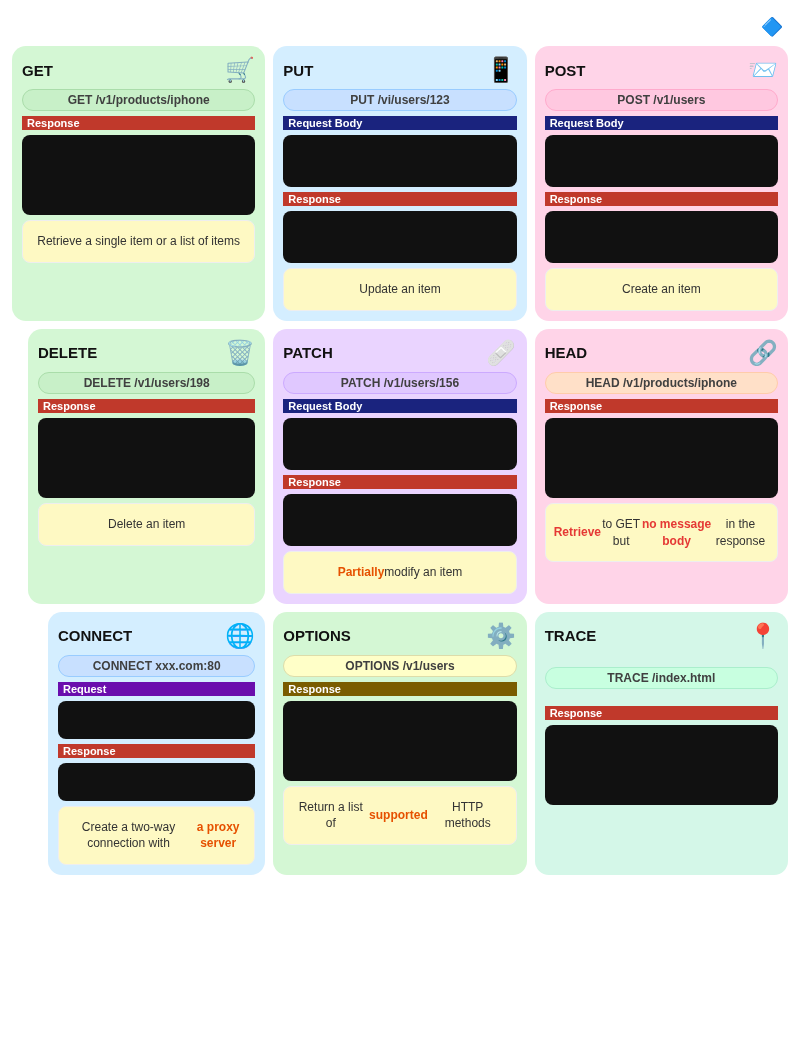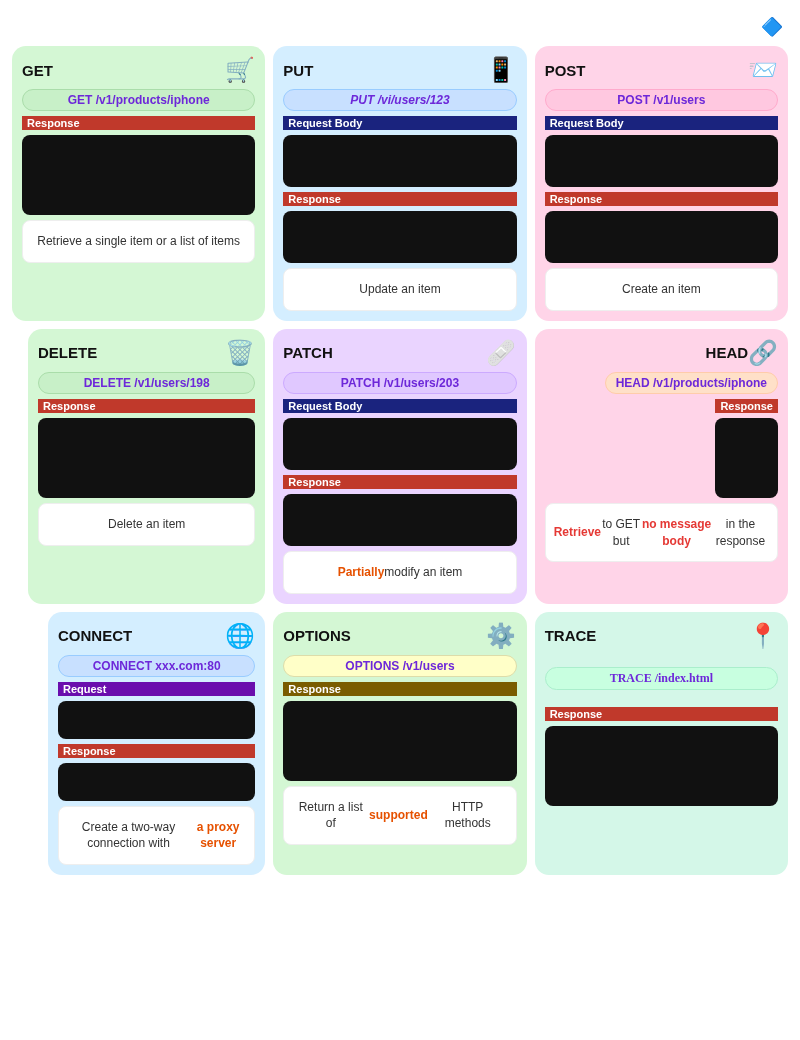--- a/index.html
+++ b/index.html
@@ -48,21 +48,21 @@
       padding: 10px;
       display: flex;
       flex-direction: column;
       gap: 5px;
     }
     .card-get { background: #d4f7d4; }
     .card-put { background: #d4eeff; }
     .card-post { background: #ffd4e8; }
     .card-delete { background: #d4f7d4; margin-left: 16px; }
     .card-patch { background: #ead4ff; }
-    .card-head { background: #ffd4e8; align-items: flex-end; }
+    .card-head { background: #ffd4e8; }
     .card-connect { background: #d4eeff; margin-left: 36px; }
     .card-options { background: #d4f7d4; }
     .card-trace { background: #d4f7e8; gap: 17px; }
 
     .card-header {
       display: flex;
       justify-content: space-between;
       align-items: center;
     }
     .card-title {
@@ -71,32 +71,32 @@
       color: #111;
     }
     .card-icon {
       font-size: 24px;
     }
     .url-bar {
       border-radius: 20px;
       padding: 3px 10px;
       font-size: 12px;
       font-weight: 600;
-      color: #6d28d9;
+      color: #404040;
       text-align: center;
     }
     .url-get { background: #c8f0c8; border: 1.5px solid #aaddaa; }
-    .url-put { background: #c8e0ff; border: 1.5px solid #99ccff; font-style: italic; }
+    .url-put { background: #c8e0ff; border: 1.5px solid #99ccff; }
     .url-post { background: #ffc8e0; border: 1.5px solid #ffaacc; }
     .url-delete { background: #c8f0c8; border: 1.5px solid #aaddaa; }
     .url-patch { background: #e0c8ff; border: 1.5px solid #ccaaff; }
     .url-head { background: #ffe0c8; border: 1.5px solid #ffccaa; }
     .url-connect { background: #c8e0ff; border: 1.5px solid #99ccff; }
     .url-options { background: #ffffc8; border: 1.5px solid #ddddaa; }
-    .url-trace { background: #c8ffe0; border: 1.5px solid #aaeecc; font-family: Liberation Serif, serif; }
+    .url-trace { background: #c8ffe0; border: 1.5px solid #aaeecc; }
 
     .label-badge {
       display: inline-block;
       border-radius: 0;
       padding: 1px 5px;
       font-size: 11px;
       font-weight: 700;
       color: #fff;
       margin-bottom: 2px;
     }
@@ -106,21 +106,21 @@
     .badge-response-options { background: #7a5c00; }
 
     .black-box {
       background: #111;
       border-radius: 8px;
       min-height: 55px;
       flex: 1;
     }
 
     .description {
-      background: #ffffff;
+      background: #fef9c3;
       border-radius: 8px;
       padding: 12px 8px;
       font-size: 12px;
       color: #333;
       text-align: center;
       line-height: 1.4;
       border: 1px solid #eee;
       min-height: 36px;
       display: flex;
       align-items: center;
@@ -203,21 +203,21 @@
           <span class="label-badge badge-response">Response</span>
           <div class="black-box" style="min-height: 80px;"></div>
         </div>
         <div class="description">Delete an item</div>
       </div>
       <div class="card card-patch">
         <div class="card-header">
           <div class="card-title">PATCH</div>
           <div class="card-icon">🩹</div>
         </div>
-        <div class="url-bar url-patch">PATCH  /v1/users/203</div>
+        <div class="url-bar url-patch">PATCH  /v1/users/156</div>
         <div class="inner-section">
           <span class="label-badge badge-request-body">Request Body</span>
           <div class="black-box" style="min-height: 52px;"></div>
         </div>
         <div class="inner-section">
           <span class="label-badge badge-response">Response</span>
           <div class="black-box" style="min-height: 52px;"></div>
         </div>
         <div class="description">
           <span class="highlight-orange">Partially</span>

